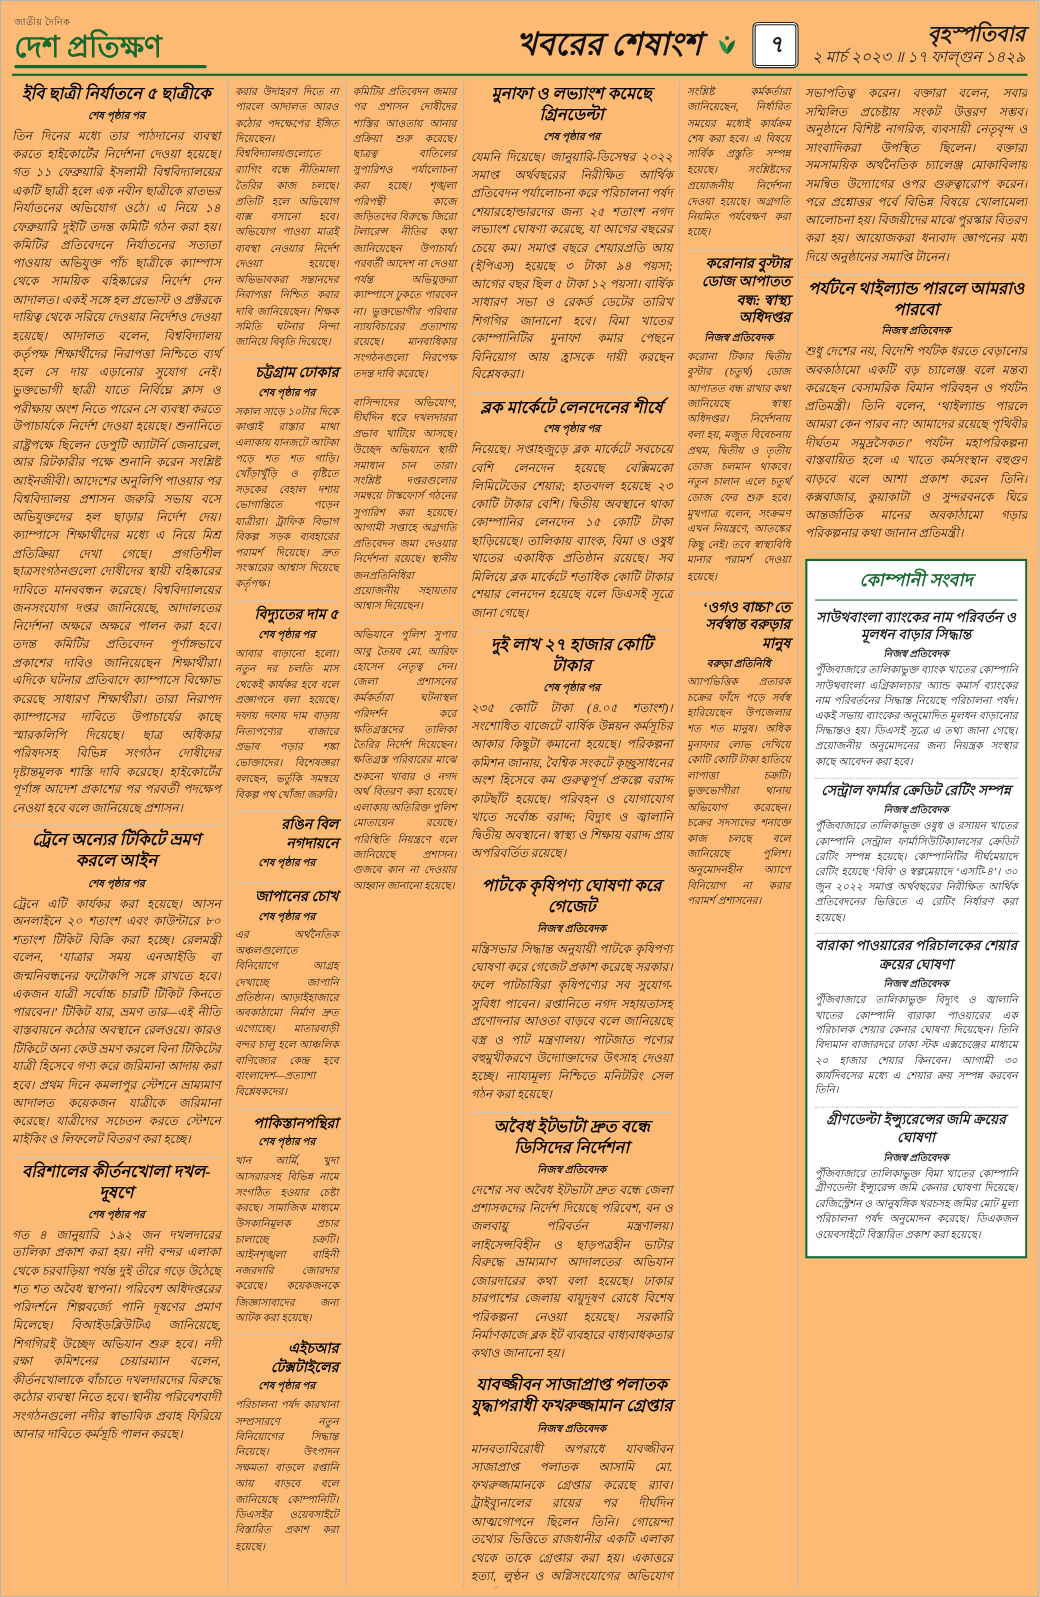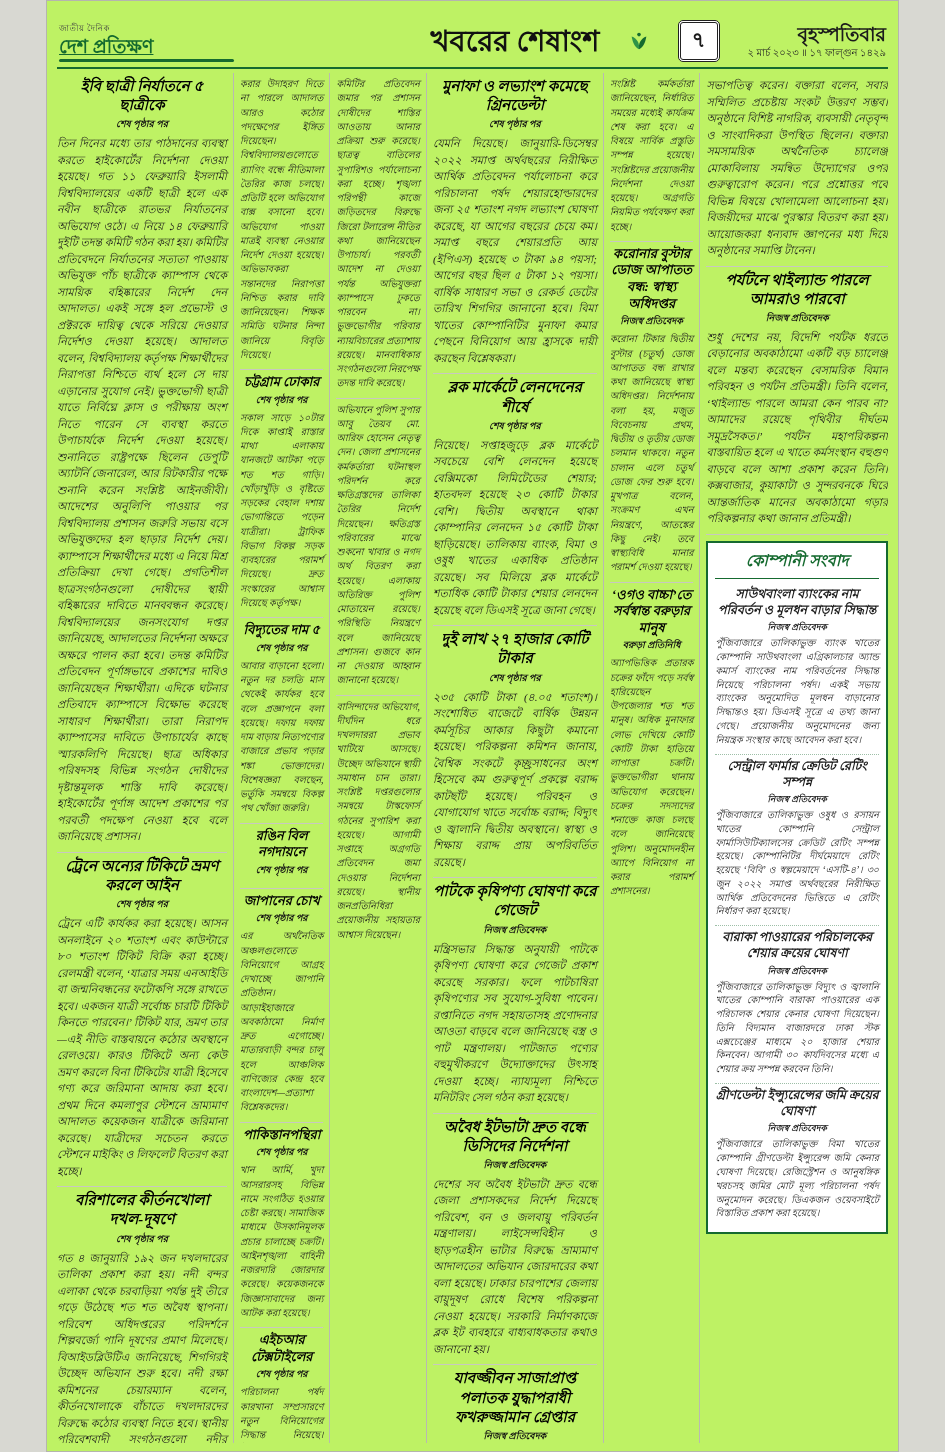--- a/index.html
+++ b/index.html
@@ -1,44 +1,44 @@
 <!DOCTYPE html>
 <html><head>
 <meta charset="utf-8">
 <style>
   html,body{margin:0;padding:0;background:#d8d8d2;}
   .page{
-    width:853px;height:1452px;margin:0 auto;background:#bef264;
+    width:945px;height:1452px;margin:0 auto;background:#fdba74;
     font-family:"Liberation Serif","DejaVu Serif",serif;color:#1b1b1b;
     box-sizing:border-box;padding:6px 10px;overflow:hidden;border:1px solid #b5b5ae;
   }
   
   .header{display:flex;justify-content:space-between;align-items:flex-end;
     border-bottom:2.5px solid #156a2f;padding:2px 2px 5px;height:62px;box-sizing:border-box;}
   .masthead-block{display:flex;flex-direction:column;gap:1px;}
   .tagline{font-size:8.5px;color:#444;letter-spacing:.5px;}
-  .masthead{font-size:19px;font-weight:bold;color:#156a2f;line-height:1.05;text-decoration:underline;}
+  .masthead{font-size:27px;font-weight:bold;color:#156a2f;line-height:1.05;}
   .masthead-underline{height:3px;width:175px;background:#156a2f;border-radius:2px;margin-top:1px;}
-  .header-right{display:flex;align-items:center;gap:28px;}
+  .header-right{display:flex;align-items:center;gap:12px;font-style:italic;}
   .section-title{font-size:29px;font-weight:bold;color:#111;line-height:1;}
   .ornament{display:flex;align-items:center;}
   .page-no-box{width:36px;height:36px;border:3px double #222;border-radius:5px;
     display:flex;align-items:center;justify-content:center;font-size:21px;font-weight:bold;background:#fff;}
   .datebox{text-align:right;line-height:1.25;}
   .day{font-weight:bold;font-size:19px;}
-  .date{font-size:10px;color:#222;}
+  .date{font-size:14px;color:#222;}
   
   .content{display:grid;grid-template-columns:200fr 109fr 109fr 200fr 109fr 212fr;height:1370px;margin-top:4px;font-style:italic;}
   .col{padding:0 6px;border-right:1px solid #b9b9b2;overflow:hidden;}
   .col:first-child{padding-left:0;}
   .col:last-child{border-right:none;padding-right:0;}
   .story{border-bottom:1px solid #c8c8c0;padding:4px 0 7px;}
   .story:last-child{border-bottom:none;}
   .headline{margin:0 0 2px;text-align:center;font-weight:bold;font-size:15px;line-height:1.28;color:#000;}
-  .narrow .headline{font-size:13px;}
+  .narrow .headline{font-size:13px;text-align:right;}
   .byline{text-align:center;font-weight:bold;font-size:9.5px;margin:0 0 3px;color:#111;}
   .body{margin:0;font-size:11px;line-height:1.5;text-align:justify;color:#191919;}
   .narrow .body{font-size:9.5px;}
   
   .company-box{border:2px solid #156a2f;padding:5px 7px;margin-top:6px;background:#fff;}
   .company-title{text-align:center;color:#156a2f;font-weight:bold;font-size:16px;
     border-bottom:1.5px solid #156a2f;padding-bottom:3px;margin-bottom:4px;}
   .c-item{border-bottom:1px dotted #9dbfa7;padding:3px 0 6px;}
   .c-item:last-child{border-bottom:none;}
   .c-head{margin:0 0 2px;text-align:center;font-weight:bold;font-size:12.5px;line-height:1.3;}
@@ -128,24 +128,24 @@
         <div class="byline">শেষ পৃষ্ঠার পর</div>
         <p class="body">পরিচালনা পর্ষদ কারখানা সম্প্রসারণে নতুন বিনিয়োগের সিদ্ধান্ত নিয়েছে। উৎপাদন সক্ষমতা বাড়লে রপ্তানি আয় বাড়বে বলে জানিয়েছে কোম্পানিটি। ডিএসইর ওয়েবসাইটে বিস্তারিত প্রকাশ করা হয়েছে।</p>
       </article>
     </div>
 
     <div class="col narrow">
       <article class="story">
         <p class="body">কমিটির প্রতিবেদন জমার পর প্রশাসন দোষীদের শাস্তির আওতায় আনার প্রক্রিয়া শুরু করেছে। ছাত্রত্ব বাতিলের সুপারিশও পর্যালোচনা করা হচ্ছে। শৃঙ্খলা পরিপন্থী কাজে জড়িতদের বিরুদ্ধে জিরো টলারেন্স নীতির কথা জানিয়েছেন উপাচার্য। পরবর্তী আদেশ না দেওয়া পর্যন্ত অভিযুক্তরা ক্যাম্পাসে ঢুকতে পারবেন না। ভুক্তভোগীর পরিবার ন্যায়বিচারের প্রত্যাশায় রয়েছে। মানবাধিকার সংগঠনগুলো নিরপেক্ষ তদন্ত দাবি করেছে।</p>
       </article>
       <article class="story">
+        <p class="body">বাসিন্দাদের অভিযোগ, দীর্ঘদিন ধরে দখলদাররা প্রভাব খাটিয়ে আসছে। উচ্ছেদ অভিযানে স্থায়ী সমাধান চান তারা। সংশ্লিষ্ট দপ্তরগুলোর সমন্বয়ে টাস্কফোর্স গঠনের সুপারিশ করা হয়েছে। আগামী সপ্তাহে অগ্রগতি প্রতিবেদন জমা দেওয়ার নির্দেশনা রয়েছে। স্থানীয় জনপ্রতিনিধিরা প্রয়োজনীয় সহায়তার আশ্বাস দিয়েছেন।</p>
+      </article>
+      <article class="story">
         <p class="body">অভিযানে পুলিশ সুপার আবু তৈয়ব মো. আরিফ হোসেন নেতৃত্ব দেন। জেলা প্রশাসনের কর্মকর্তারা ঘটনাস্থল পরিদর্শন করে ক্ষতিগ্রস্তদের তালিকা তৈরির নির্দেশ দিয়েছেন। ক্ষতিগ্রস্ত পরিবারের মাঝে শুকনো খাবার ও নগদ অর্থ বিতরণ করা হয়েছে। এলাকায় অতিরিক্ত পুলিশ মোতায়েন রয়েছে। পরিস্থিতি নিয়ন্ত্রণে বলে জানিয়েছে প্রশাসন। গুজবে কান না দেওয়ার আহ্বান জানানো হয়েছে।</p>
-      </article>
-      <article class="story">
-        <p class="body">বাসিন্দাদের অভিযোগ, দীর্ঘদিন ধরে দখলদাররা প্রভাব খাটিয়ে আসছে। উচ্ছেদ অভিযানে স্থায়ী সমাধান চান তারা। সংশ্লিষ্ট দপ্তরগুলোর সমন্বয়ে টাস্কফোর্স গঠনের সুপারিশ করা হয়েছে। আগামী সপ্তাহে অগ্রগতি প্রতিবেদন জমা দেওয়ার নির্দেশনা রয়েছে। স্থানীয় জনপ্রতিনিধিরা প্রয়োজনীয় সহায়তার আশ্বাস দিয়েছেন।</p>
       </article>
     </div>
 
     <div class="col">
       <article class="story">
         <h2 class="headline">মুনাফা ও লভ্যাংশ কমেছে গ্রিনডেল্টা</h2>
         <div class="byline">শেষ পৃষ্ঠার পর</div>
         <p class="body">যেমনি দিয়েছে। জানুয়ারি-ডিসেম্বর ২০২২ সমাপ্ত অর্থবছরের নিরীক্ষিত আর্থিক প্রতিবেদন পর্যালোচনা করে পরিচালনা পর্ষদ শেয়ারহোল্ডারদের জন্য ২৫ শতাংশ নগদ লভ্যাংশ ঘোষণা করেছে, যা আগের বছরের চেয়ে কম। সমাপ্ত বছরে শেয়ারপ্রতি আয় (ইপিএস) হয়েছে ৩ টাকা ৯৪ পয়সা; আগের বছর ছিল ৫ টাকা ১২ পয়সা। বার্ষিক সাধারণ সভা ও রেকর্ড ডেটের তারিখ শিগগির জানানো হবে। বিমা খাতের কোম্পানিটির মুনাফা কমার পেছনে বিনিয়োগ আয় হ্রাসকে দায়ী করছেন বিশ্লেষকরা।</p>
       </article>
       <article class="story">

